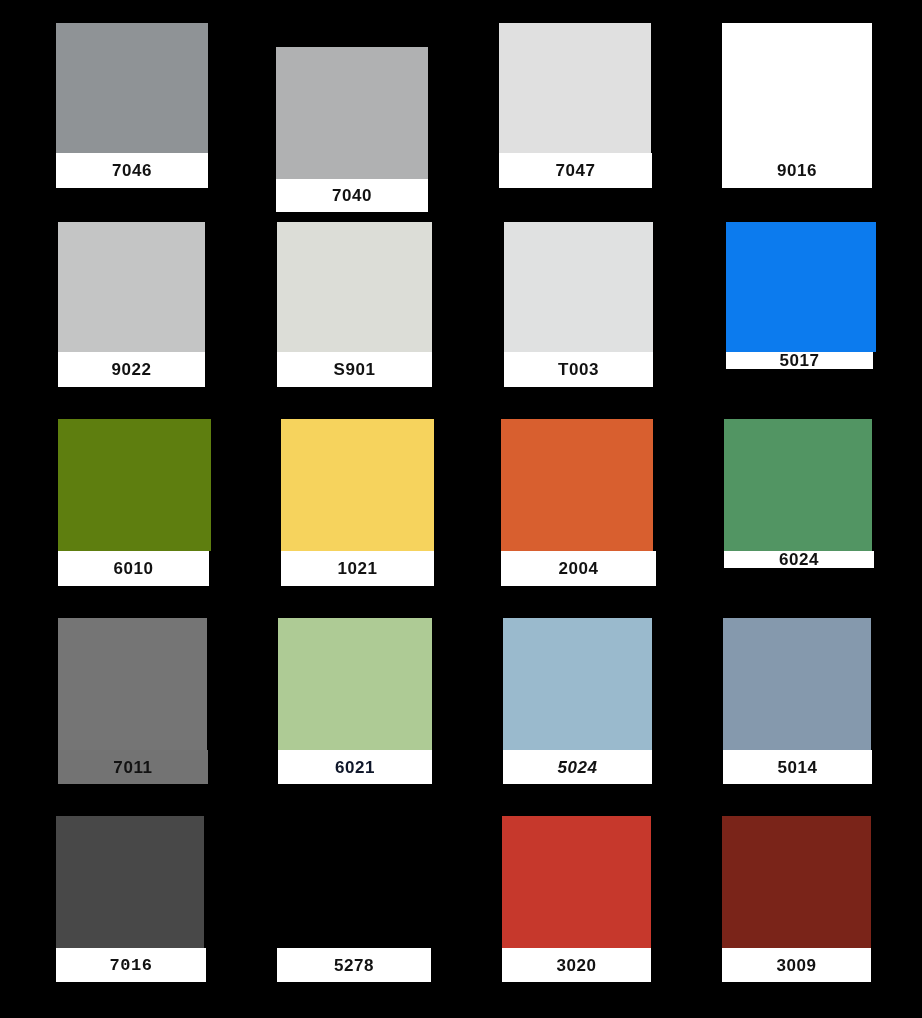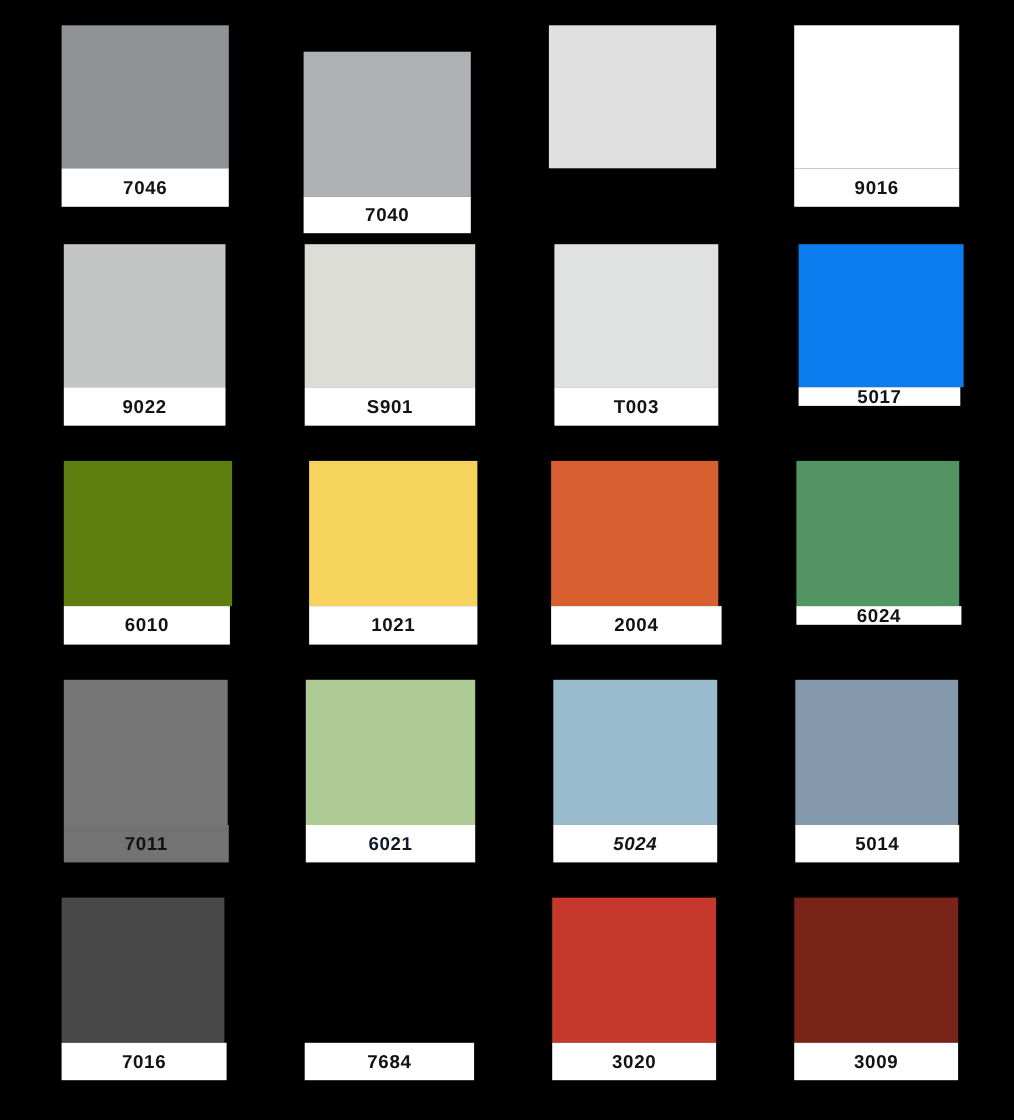--- a/index.html
+++ b/index.html
@@ -63,20 +63,23 @@
       </div>
     </div>
     <div class="swatch-tile" style="left: 276px; top: 23px; width: 152px; height: 165px; margin-top: 24px;">
       <div class="swatch-color" style="background: rgb(176, 177, 178); height: 132px; flex: 0 0 132px;"></div>
       <div class="swatch-label-band" style="background: rgb(255, 255, 255); height: 33px;">
         <span class="swatch-label" style="color: rgb(18, 18, 18);">7040</span>
       </div>
     </div>
     <div class="swatch-tile" style="left: 499px; top: 23px; width: 153px; height: 165px;">
       <div class="swatch-color" style="background: rgb(224, 224, 224); height: 130px; flex: 0 0 130px; width: 152px;"></div>
+      <div class="swatch-label-band" style="background: rgb(255, 255, 255); height: 35px;">
+        <span class="swatch-label" style="color: rgb(18, 18, 18);">7047</span>
+      </div>
     </div>
     <div class="swatch-tile" style="left: 722px; top: 23px; width: 150px; height: 165px;">
       <div class="swatch-color" style="background: rgb(255, 255, 255); height: 130px; flex: 0 0 130px;"></div>
       <div class="swatch-label-band" style="background: rgb(255, 255, 255); height: 35px;">
         <span class="swatch-label" style="color: rgb(18, 18, 18);">9016</span>
       </div>
     </div>
     <div class="swatch-tile" style="left: 58px; top: 222px; width: 147px; height: 165px;">
       <div class="swatch-color" style="background: rgb(196, 197, 197); height: 130px; flex: 0 0 130px;"></div>
       <div class="swatch-label-band" style="background: rgb(255, 255, 255); height: 35px;">
@@ -145,27 +148,27 @@
     </div>
     <div class="swatch-tile" style="left: 723px; top: 618px; width: 149px; height: 166px;">
       <div class="swatch-color" style="background: rgb(133, 153, 173); height: 132px; flex: 0 0 132px; width: 148px;"></div>
       <div class="swatch-label-band" style="background: rgb(255, 255, 255); height: 34px;">
         <span class="swatch-label" style="color: rgb(18, 18, 18);">5014</span>
       </div>
     </div>
     <div class="swatch-tile" style="left: 56px; top: 816px; width: 150px; height: 166px;">
       <div class="swatch-color" style="background: rgb(72, 72, 72); height: 132px; flex: 0 0 132px; width: 148px;"></div>
       <div class="swatch-label-band" style="background: rgb(255, 255, 255); height: 34px;">
-        <span class="swatch-label" style="color: rgb(18, 18, 18);">7016</span>
+        <span class="swatch-label" style="color: rgb(18, 18, 18); font-family: Liberation Mono, monospace;">7016</span>
       </div>
     </div>
     <div class="swatch-tile" style="left: 277px; top: 816px; width: 154px; height: 166px;">
       <div class="swatch-color" style="background: rgb(0, 0, 0); height: 132px; flex: 0 0 132px;"></div>
       <div class="swatch-label-band" style="background: rgb(255, 255, 255); height: 34px;">
-        <span class="swatch-label" style="color: rgb(18, 18, 18);">7684</span>
+        <span class="swatch-label" style="color: rgb(18, 18, 18);">5278</span>
       </div>
     </div>
     <div class="swatch-tile" style="left: 502px; top: 816px; width: 149px; height: 166px;">
       <div class="swatch-color" style="background: rgb(198, 56, 44); height: 132px; flex: 0 0 132px;"></div>
       <div class="swatch-label-band" style="background: rgb(255, 255, 255); height: 34px;">
         <span class="swatch-label" style="color: rgb(18, 18, 18);">3020</span>
       </div>
     </div>
     <div class="swatch-tile" style="left: 722px; top: 816px; width: 149px; height: 166px;">
       <div class="swatch-color" style="background: rgb(122, 36, 25); height: 132px; flex: 0 0 132px;"></div>

